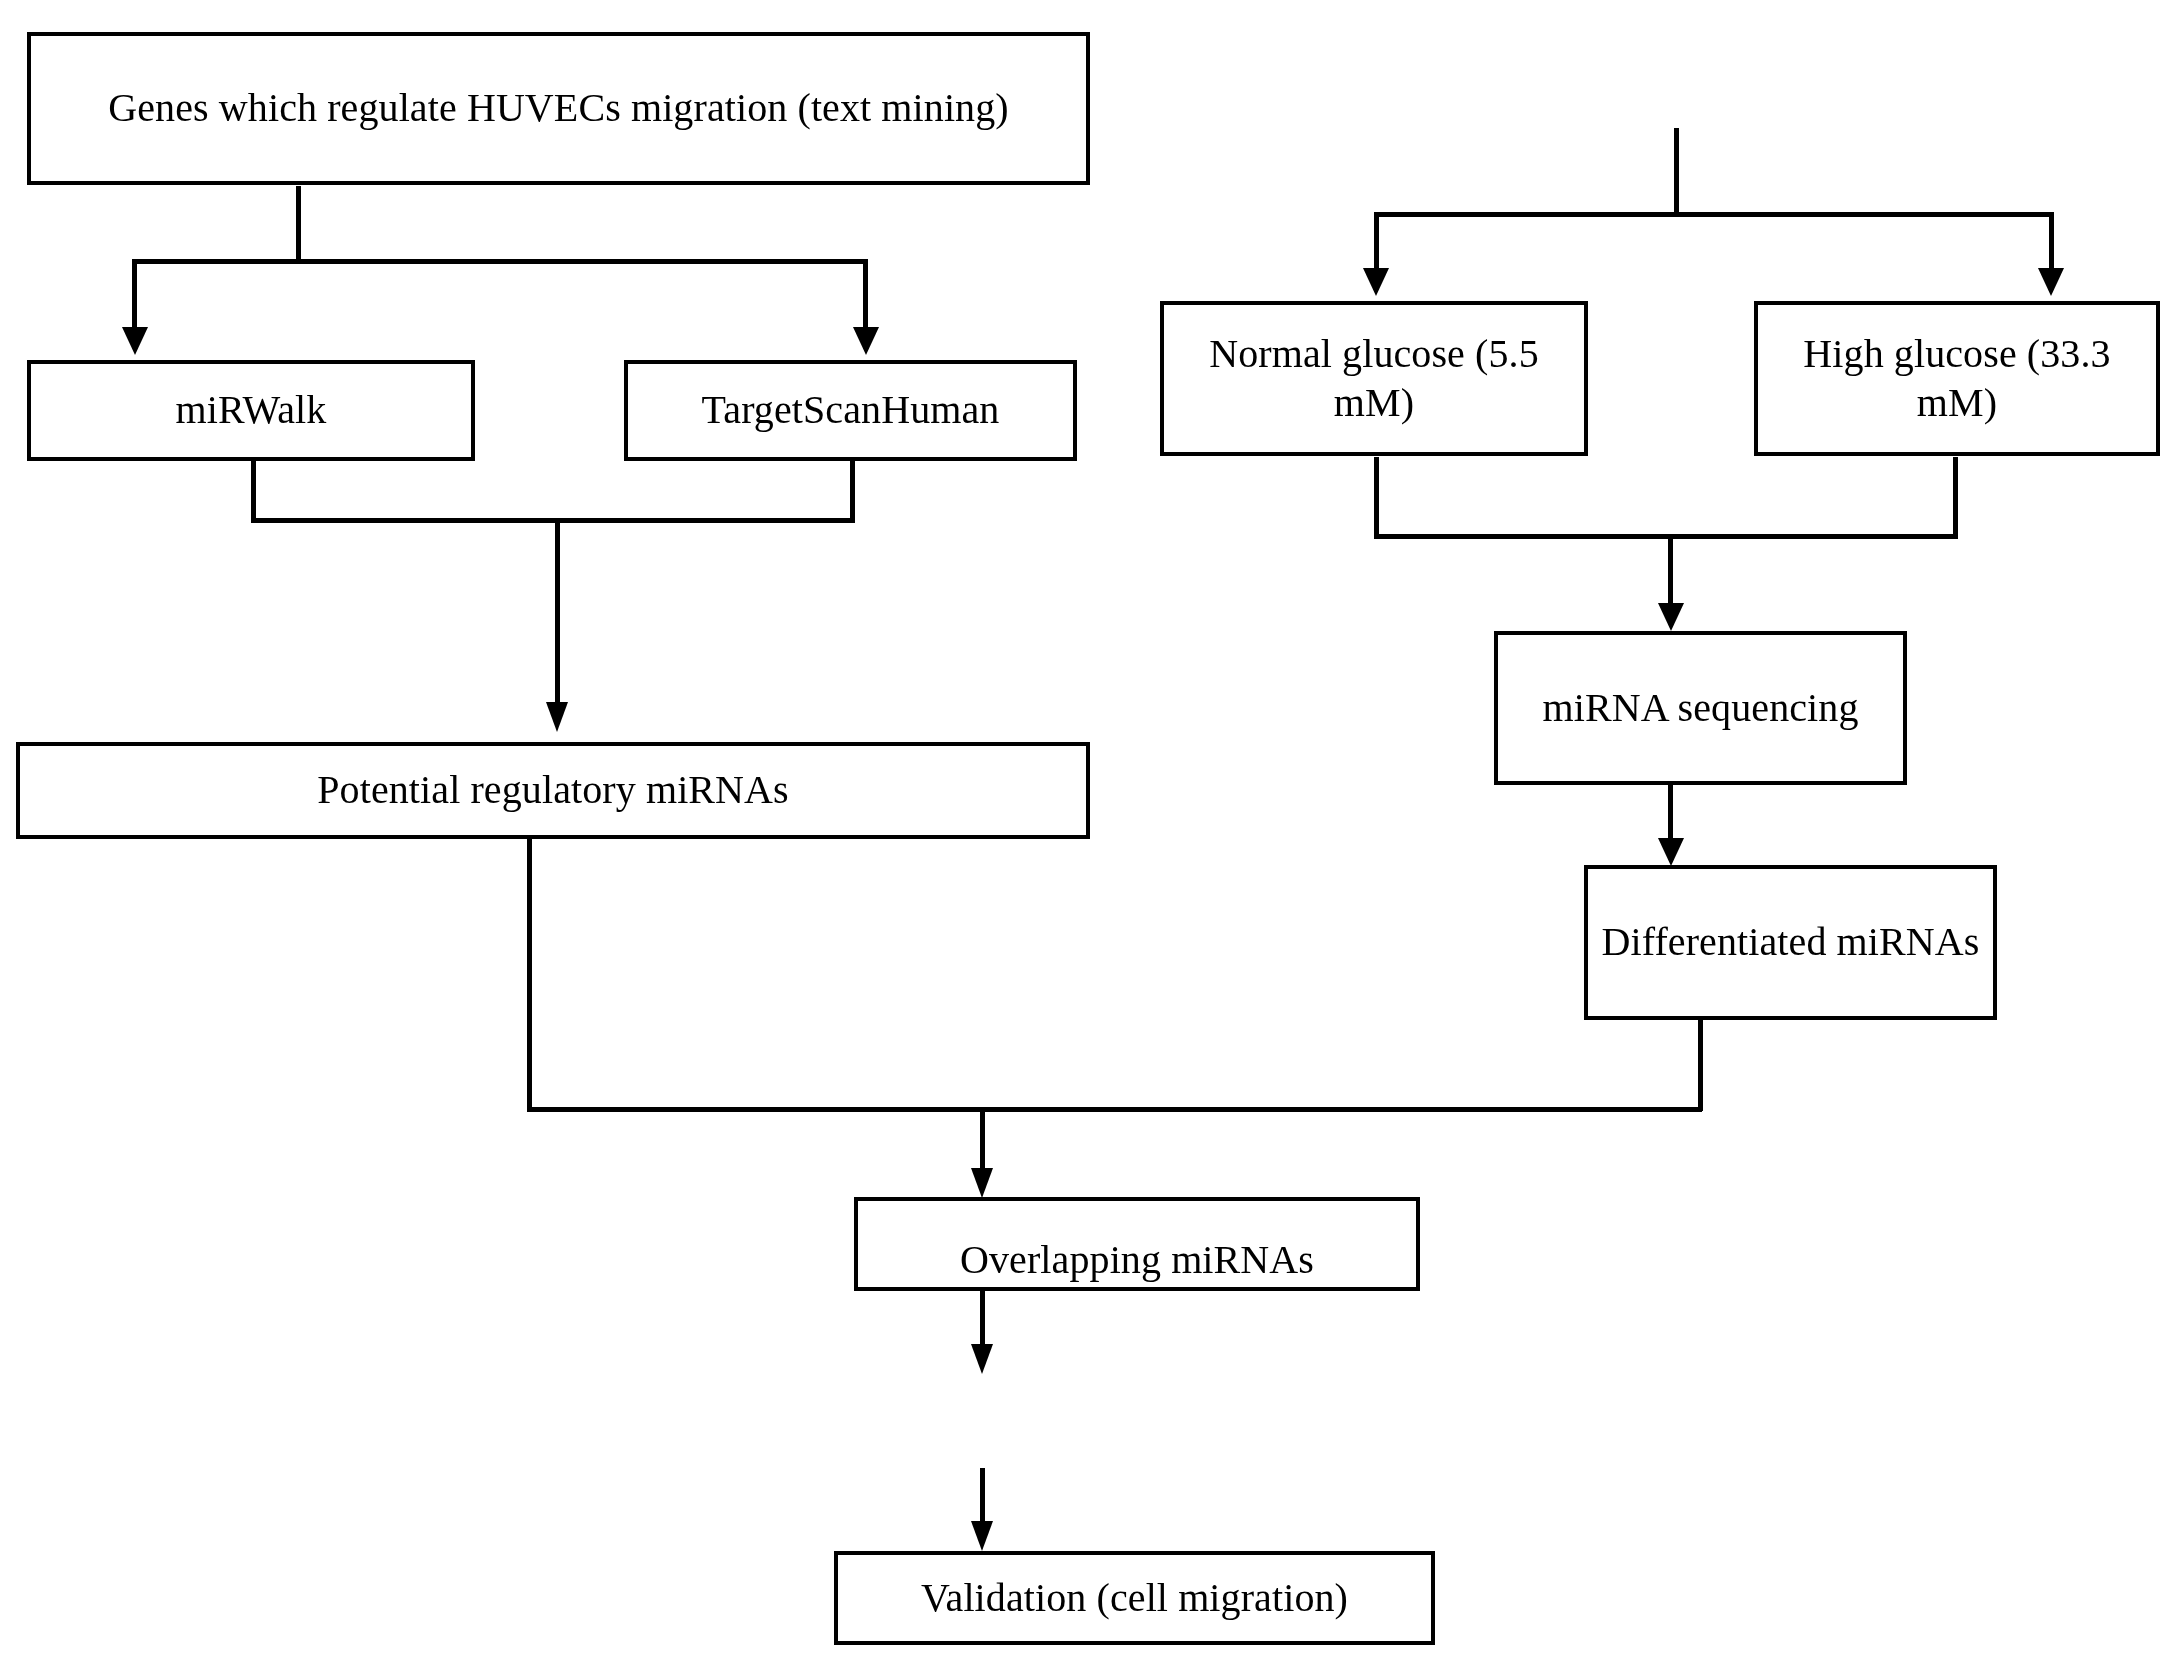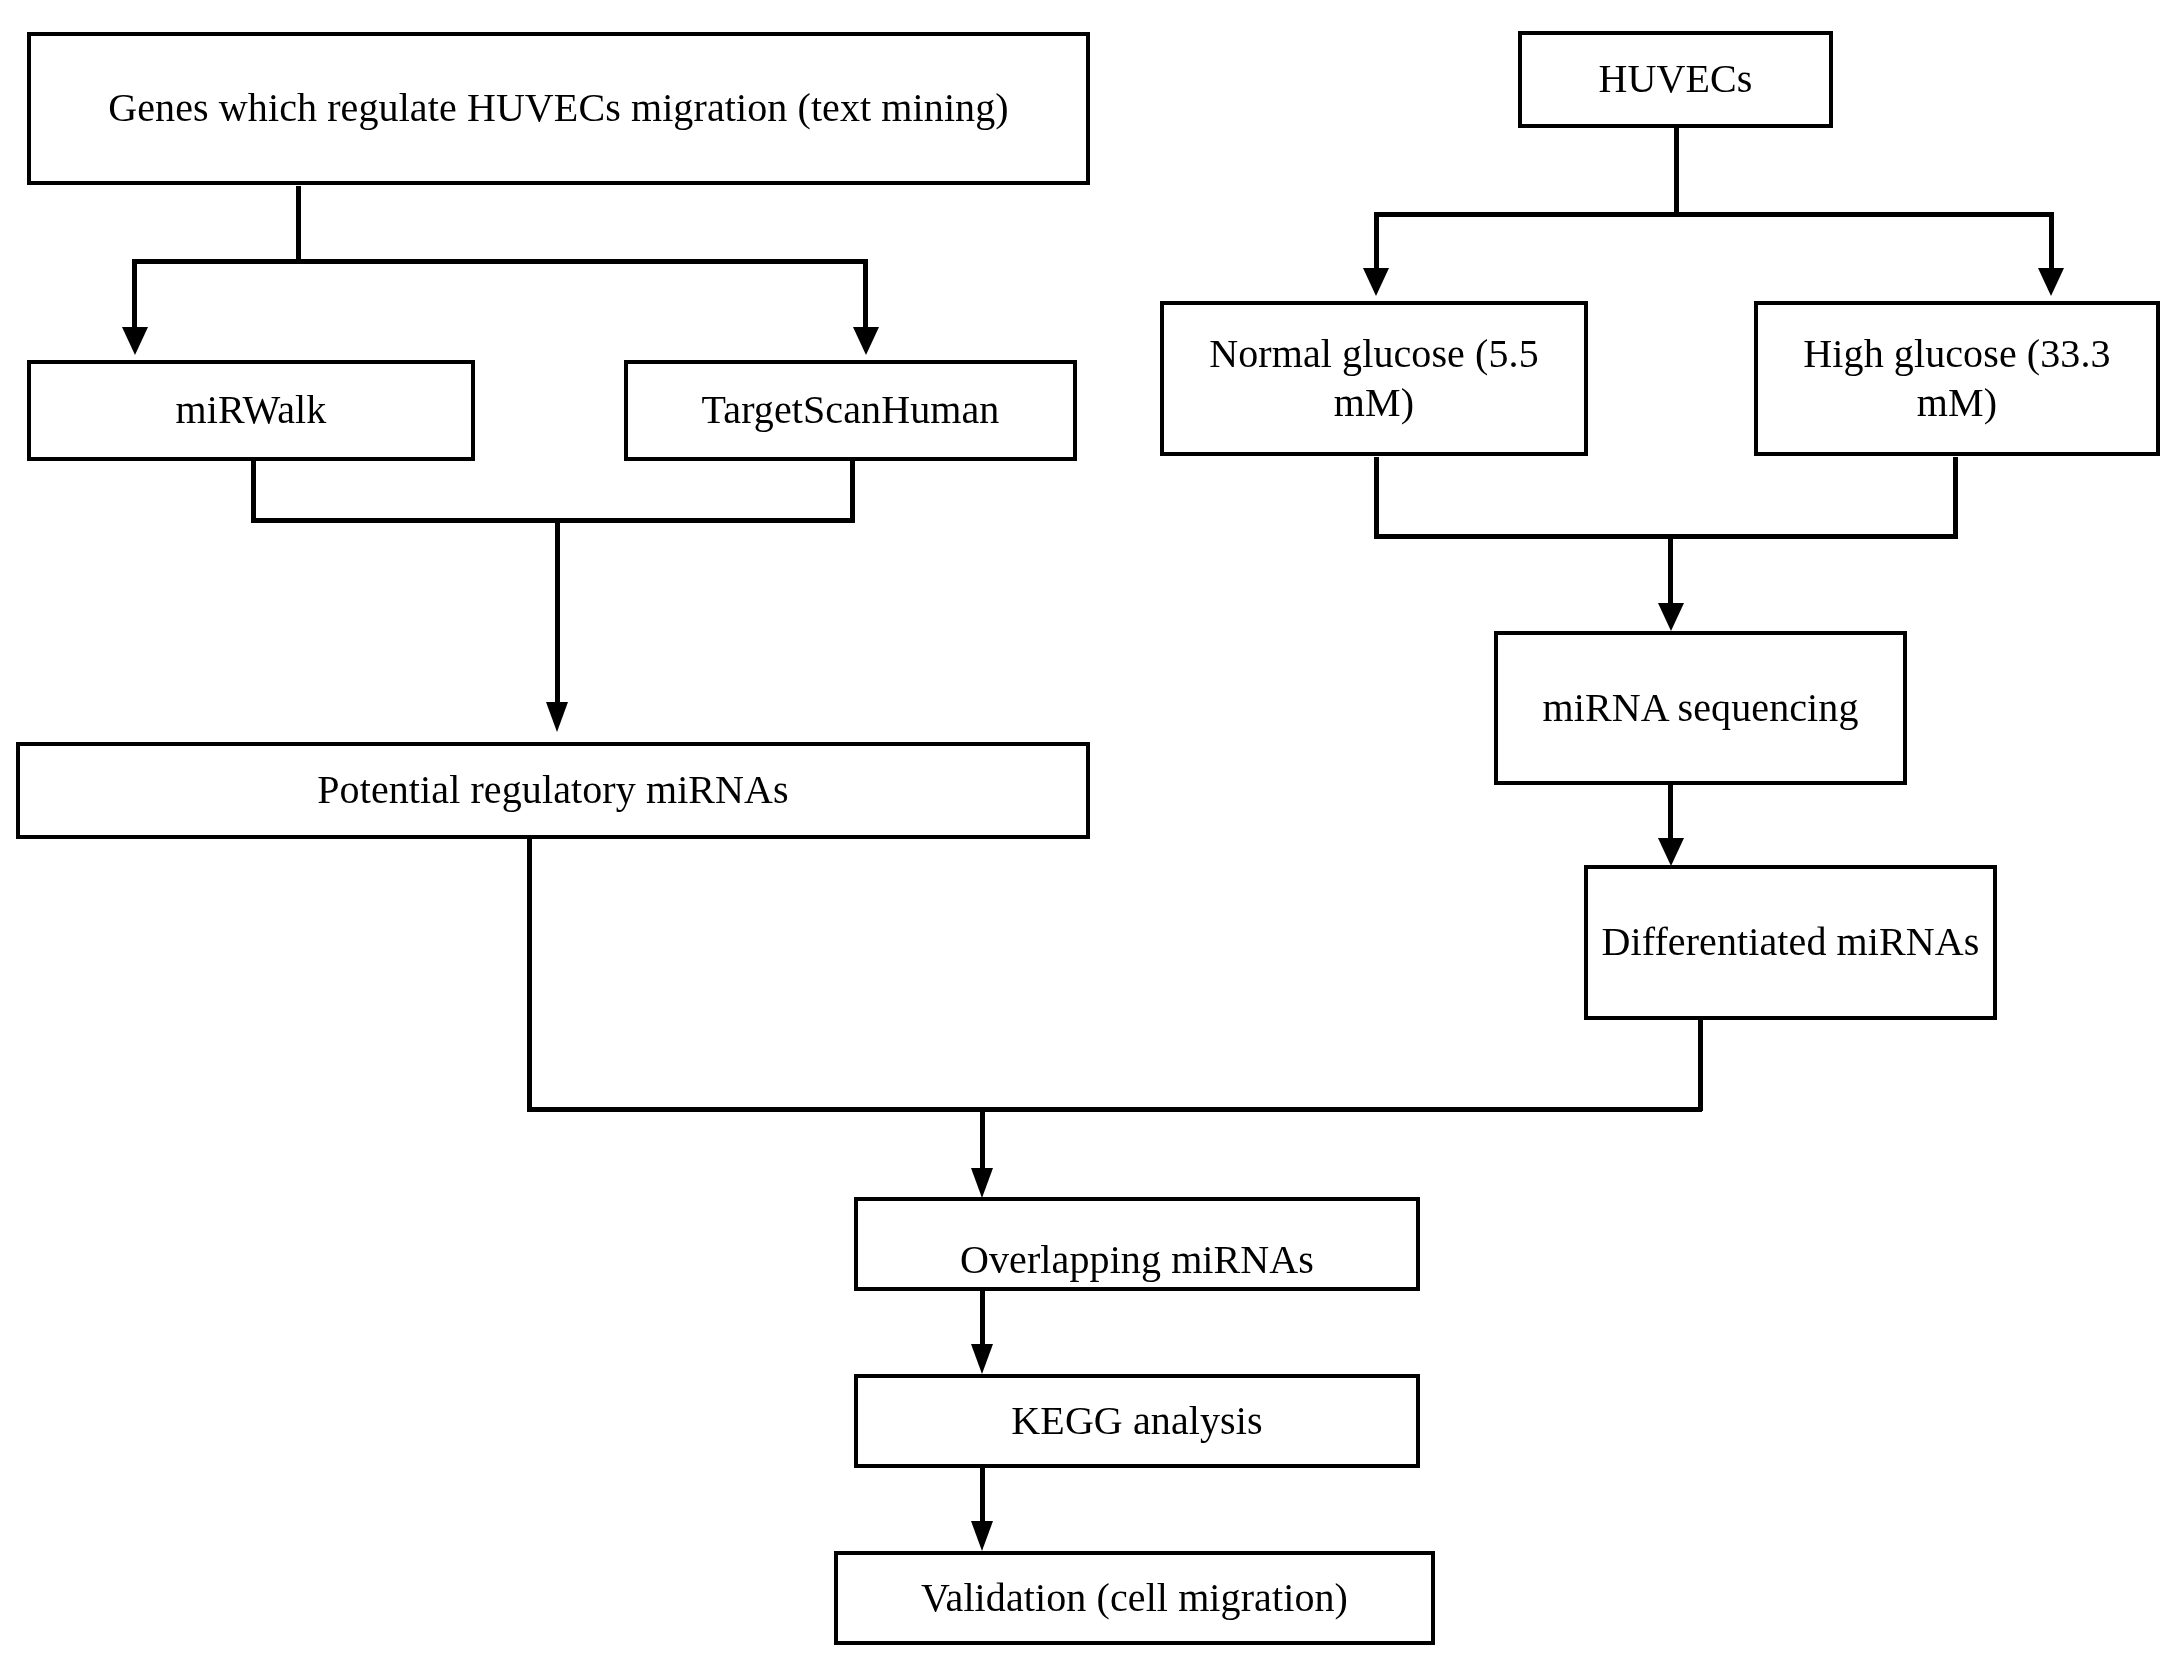--- a/index.html
+++ b/index.html
@@ -91,23 +91,20 @@
 
   <div class="edge-v" style="left:555px; top:518px; height:186px;"></div>
   <div class="arrow-down slim" style="left:546px; top:702px;"></div>
 
   <div class="node" style="left:16px; top:742px; width:1074px; height:97px;">
     <span class="label">Potential regulatory miRNAs</span>
   </div>
 
   <div class="edge-v" style="left:527px; top:839px; height:272px;"></div>
 
-  <div class="node" style="left:1518px; top:31px; width:315px; height:97px;">
-    <span class="label">HUVECs</span>
-  </div>
 
   <div class="edge-v" style="left:1674px; top:128px; height:84px;"></div>
 
   <div class="edge-h" style="left:1374px; top:212px; width:680px;"></div>
 
   <div class="edge-v" style="left:1374px; top:212px; height:58px;"></div>
   <div class="arrow-down" style="left:1363px; top:268px;"></div>
 
   <div class="edge-v" style="left:2049px; top:212px; height:58px;"></div>
   <div class="arrow-down" style="left:2038px; top:268px;"></div>
@@ -145,23 +142,20 @@
   <div class="edge-v" style="left:980px; top:1107px; height:76px;"></div>
   <div class="arrow-down slim" style="left:971px; top:1168px;"></div>
 
   <div class="node" style="left:854px; top:1197px; width:566px; height:94px;align-items:flex-end;">
     <span class="label">Overlapping miRNAs</span>
   </div>
 
   <div class="edge-v" style="left:980px; top:1291px; height:58px;"></div>
   <div class="arrow-down slim" style="left:971px; top:1344px;"></div>
 
-  <div class="node" style="left:854px; top:1374px; width:566px; height:94px;">
-    <span class="label">KEGG analysis</span>
-  </div>
 
   <div class="edge-v" style="left:980px; top:1468px; height:57px;"></div>
   <div class="arrow-down slim" style="left:971px; top:1521px;"></div>
 
   <div class="node" style="left:834px; top:1551px; width:601px; height:94px;">
     <span class="label">Validation (cell migration)</span>
   </div>
 
 </div>
 

